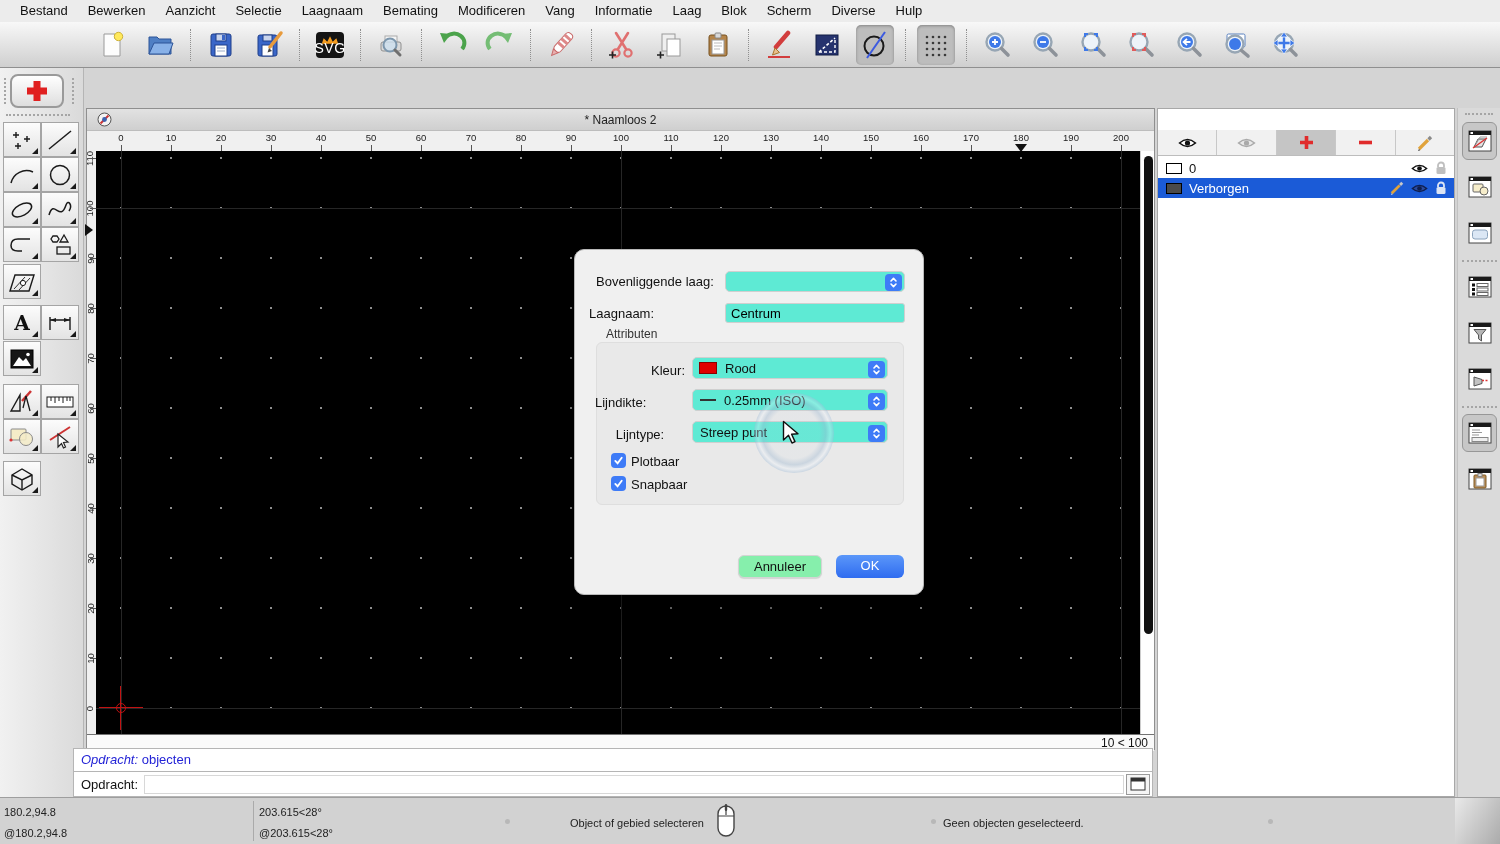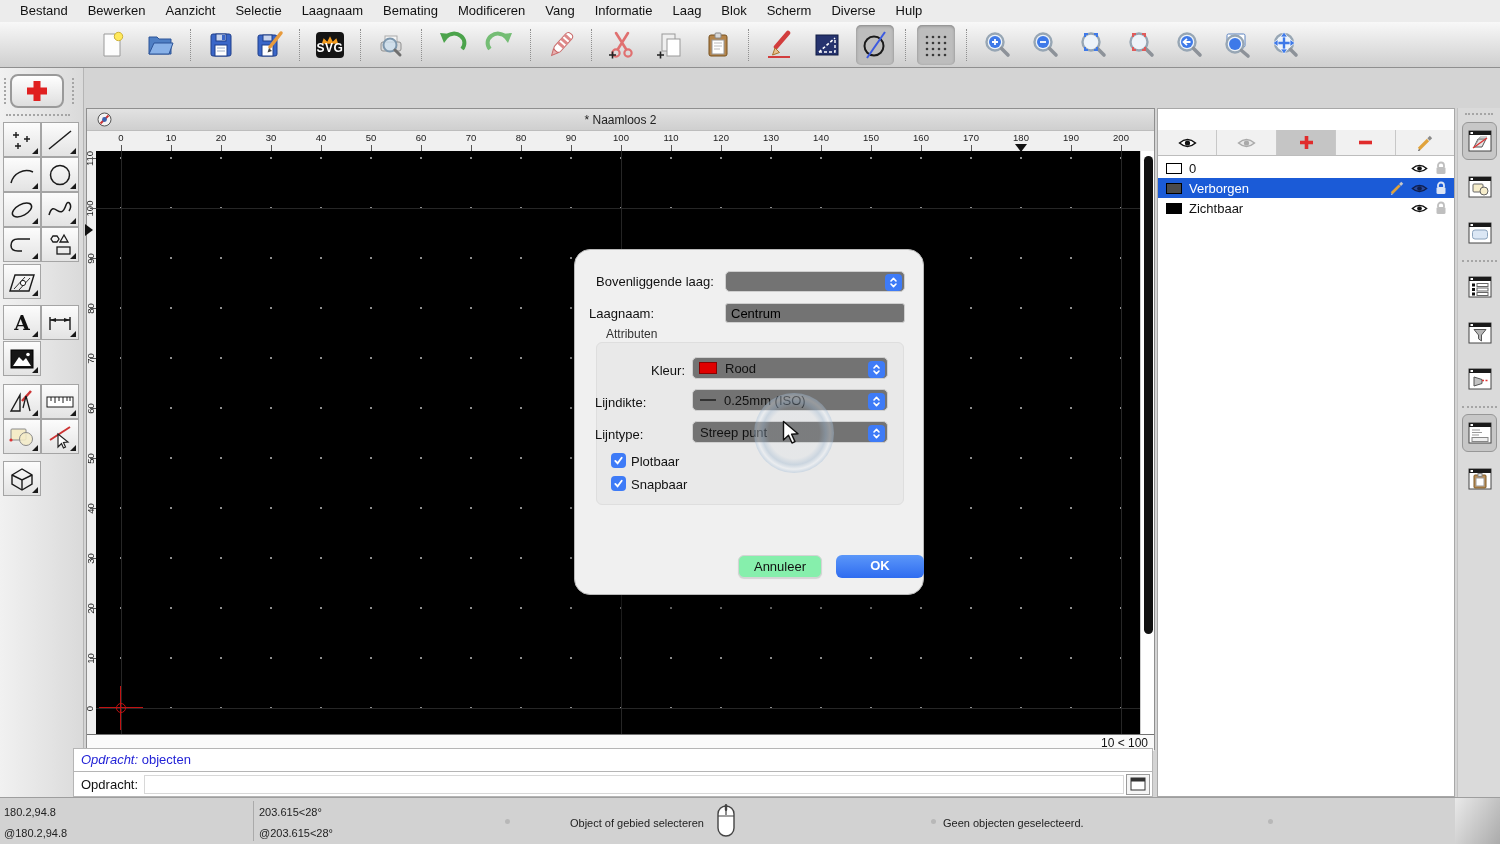--- a/index.html
+++ b/index.html
@@ -11,21 +11,21 @@
   #menubar { position:absolute; left:0; top:0; width:1500px; height:22px; background:#ececec; display:flex; align-items:center; padding-left:10px; }
   #menubar .row { display:flex; }
   .menu-item { font-size:13px; color:#111; padding:0 10px; line-height:22px; }
 
   
   #toolbar { position:absolute; left:0; top:22px; width:1500px; height:46px; background:linear-gradient(#f8f8f8,#cfcfcf); border-bottom:1px solid #8f8f8f; display:flex; align-items:center; padding-left:88px; }
   .tbtn { width:38px; height:40px; display:flex; align-items:center; justify-content:center; border-radius:5px; margin:0 5px; flex:0 0 auto; }
   .tbtn.pressed { background:#bdbdbd; box-shadow:inset 0 1px 3px rgba(0,0,0,.3); }
   .tsep { width:1px; height:32px; border-left:1px dotted #8f8f8f; margin:0 6px; flex:0 0 auto; }
   .svgbadge { width:28px; height:26px; background:#141414; border-radius:4px; display:flex; flex-direction:column; align-items:center; justify-content:center; }
-  .svgbadge span { color:#fff; font-size:12px; font-weight:bold; letter-spacing:.5px; line-height:9px; }
+  .svgbadge span { color:#fff; font-size:14px; font-weight:normal; letter-spacing:.5px; line-height:9px; }
 
   
   #palette { position:absolute; left:0; top:68px; width:84px; height:729px; background:linear-gradient(90deg,#f1f1f1,#dadada); border-right:1px solid #b5b5b5; }
   .bigbtn { position:absolute; left:10px; top:6px; width:54px; height:34px; background:linear-gradient(#ffffff,#dedede); border:2px solid #9a9a9a; border-radius:8px; display:flex; align-items:center; justify-content:center; }
   .handle-dots-v { position:absolute; width:2px; height:26px; border-left:2px dotted #a5a5a5; top:10px; }
   .handle-dots-h { position:absolute; left:6px; top:46px; width:64px; border-top:2px dotted #a5a5a5; }
   .pbtn { position:absolute; width:38px; height:35px; background:linear-gradient(#fcfcfc,#e3e3e3); border:1px solid #a5a5a5; display:flex; align-items:center; justify-content:center; }
   .pbtn .corner { position:absolute; right:2px; bottom:2px; width:0; height:0; border-left:6px solid transparent; border-bottom:6px solid #1a1a1a; }
   .pbtn .glyphA { font-family:"DejaVu Serif", serif; font-size:20px; font-weight:bold; color:#111; line-height:20px; }
 
@@ -89,29 +89,29 @@
   .sbtn.pressed { background:#c7c7c7; border:1px solid #979797; }
   .ssep { position:absolute; left:4px; width:35px; border-top:2px dotted #a5a5a5; }
 
   
   #statusbar { position:absolute; left:0; top:797px; width:1500px; height:47px; background:#d2d2d2; border-top:1px solid #9e9e9e; font-size:11px; color:#222; }
   .sdiv { position:absolute; top:3px; height:40px; width:1px; background:#aaa; }
   .sdot { position:absolute; width:5px; height:5px; border-radius:50%; background:#b8b8b8; }
   #resize-grip { position:absolute; right:0; top:0; width:45px; height:46px; background:linear-gradient(120deg,#e9e9e9,#ababab); }
 
   
-  #dialog { position:absolute; left:574px; top:249px; width:350px; height:346px; background:#f0f0f0; border:1px solid #b9b9b9; border-radius:16px; box-shadow:0 20px 50px rgba(0,0,0,.55); font-size:13px; color:#111; }
+  #dialog { position:absolute; left:574px; top:249px; width:350px; height:346px; background:#f0f0f0; border:1px solid #b9b9b9; border-radius:10px; box-shadow:0 20px 50px rgba(0,0,0,.55); font-size:13px; color:#111; }
   .dlabel { position:absolute; font-size:13px; color:#111; }
-  .dfield { position:absolute; background:#737373; border:1px solid #cfcfcf; border-radius:5px; display:flex; align-items:center; }
+  .dfield { position:absolute; background:#5eead4; border:1px solid #cfcfcf; border-radius:5px; display:flex; align-items:center; }
   .stepper { position:absolute; right:2px; top:2px; width:17px; height:17px; background:#3e7bf7; border-radius:4px; display:flex; align-items:center; justify-content:center; }
   #groupbox { position:absolute; left:21px; top:92px; width:308px; height:163px; background:#e9e9e9; border:1px solid #dedede; border-radius:6px; }
   .cb { position:absolute; width:15px; height:15px; background:#3e7bf7; border-radius:4px; display:flex; align-items:center; justify-content:center; }
   .btn { position:absolute; height:23px; border-radius:6px; font-size:13px; text-align:center; line-height:22px; }
   #btn-cancel { left:163px; top:305px; width:84px; background:#86efac; border:1px solid #d4d4d4; box-shadow:0 1px 1px rgba(0,0,0,.12); color:#111; }
-  #btn-ok { left:261px; top:305px; width:88px; background:linear-gradient(#5b97f9,#2f6cf0); color:#fff;font-weight:bold; }
+  #btn-ok { left:261px; top:305px; width:68px; background:linear-gradient(#5b97f9,#2f6cf0); color:#fff; }
   #halo { position:absolute; left:179px; top:143px; width:80px; height:80px; border-radius:50%;
           background:radial-gradient(circle, rgba(195,210,225,.10) 0 45%, rgba(160,185,210,.42) 56%, rgba(238,246,255,.30) 64%, rgba(150,180,210,.45) 72%, rgba(255,255,255,.18) 80%, rgba(130,160,195,.28) 86%, transparent 94%); }
   #dcursor { position:absolute; left:207px; top:170px; }
 
   svg { display:block; }
 </style>
 </head>
 <body>
 
 <div id="menubar">
@@ -656,37 +656,20 @@
           <circle cx="9.5" cy="6" r="2.6" fill="#0e1e4e"></circle>
         </svg>
       </span>
     <span class="ric" style="color:#dce4f4;">
         <svg width="12" height="14" viewBox="0 0 12 14">
           <path d="M3 6 V4.5 a3 3 0 0 1 6 0 V6" fill="none" stroke="currentColor" stroke-width="1.8"></path>
           <rect x="1.5" y="6" width="9" height="7" rx="1.5" fill="currentColor"></rect>
         </svg>
       </span>
   </div>
-  <div class="lrow" style="top:89px;">
-    <span class="sw sw-black"></span>
-    <span>Zichtbaar</span>
-    <span class="spacer"></span>
-    <span class="ric">
-        <svg width="17" height="11" viewBox="0 0 19 12">
-          <path d="M1.5 6 Q9.5 -1 17.5 6 Q9.5 13 1.5 6 Z" fill="#fff" stroke="#111" stroke-width="1.5"></path>
-          <circle cx="9.5" cy="6" r="2.6" fill="#111"></circle>
-        </svg>
-      </span>
-    <span class="ric" style="color:#bfbfbf;">
-        <svg width="12" height="14" viewBox="0 0 12 14">
-          <path d="M3 6 V4.5 a3 3 0 0 1 6 0 V6" fill="none" stroke="currentColor" stroke-width="1.8"></path>
-          <rect x="1.5" y="6" width="9" height="7" rx="1.5" fill="currentColor"></rect>
-        </svg>
-      </span>
-  </div>
 </div>
 
 <div id="rstrip">
   <div class="handle"></div>
   <div class="sbtn pressed" style="top:14px;">
     <svg width="26" height="26" viewBox="0 0 26 26">
         <rect x="2" y="3" width="22" height="20" fill="#fff" stroke="#444"></rect>
         <rect x="2" y="3" width="22" height="4" fill="#1a1a1a"></rect>
         <rect x="3.5" y="4" width="2.5" height="2" fill="#fff"></rect>
         <path d="M7 19 l4 -8 h8 l-4 8 Z" fill="#e4e4e4" stroke="#555"></path>
@@ -817,21 +800,21 @@
   <div class="dfield" style="left:117px;top:139px;width:196px;height:22px;">
     <span style="width:16px;height:2px;background:#333;margin-left:7px;flex:0 0 auto;"></span>
     <span style="padding-left:8px;">0.25mm (ISO)</span>
     <div class="stepper" style="top:2.5px;">
         <svg width="11" height="13" viewBox="0 0 11 13">
           <path d="M3 5 L5.5 2.4 L8 5 M3 8 L5.5 10.6 L8 8" stroke="#fff" stroke-width="1.6" fill="none" stroke-linecap="round" stroke-linejoin="round"></path>
         </svg>
       </div>
   </div>
 
-  <span class="dlabel" style="left:20px;top:177px;width:90px;text-align:left;">Lijntype:</span>
+  <span class="dlabel" style="left:20px;top:177px;width:90px;text-align:center;">Lijntype:</span>
   <div class="dfield" style="left:117px;top:171px;width:196px;height:22px;">
     <span style="padding-left:7px;">Streep punt</span>
     <div class="stepper" style="top:2.5px;">
         <svg width="11" height="13" viewBox="0 0 11 13">
           <path d="M3 5 L5.5 2.4 L8 5 M3 8 L5.5 10.6 L8 8" stroke="#fff" stroke-width="1.6" fill="none" stroke-linecap="round" stroke-linejoin="round"></path>
         </svg>
       </div>
   </div>
 
   <div class="cb" style="left:36px;top:203px;">

